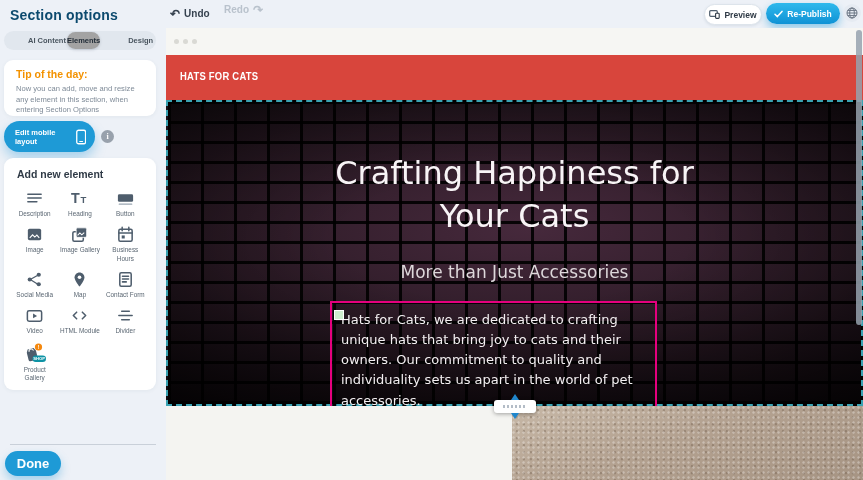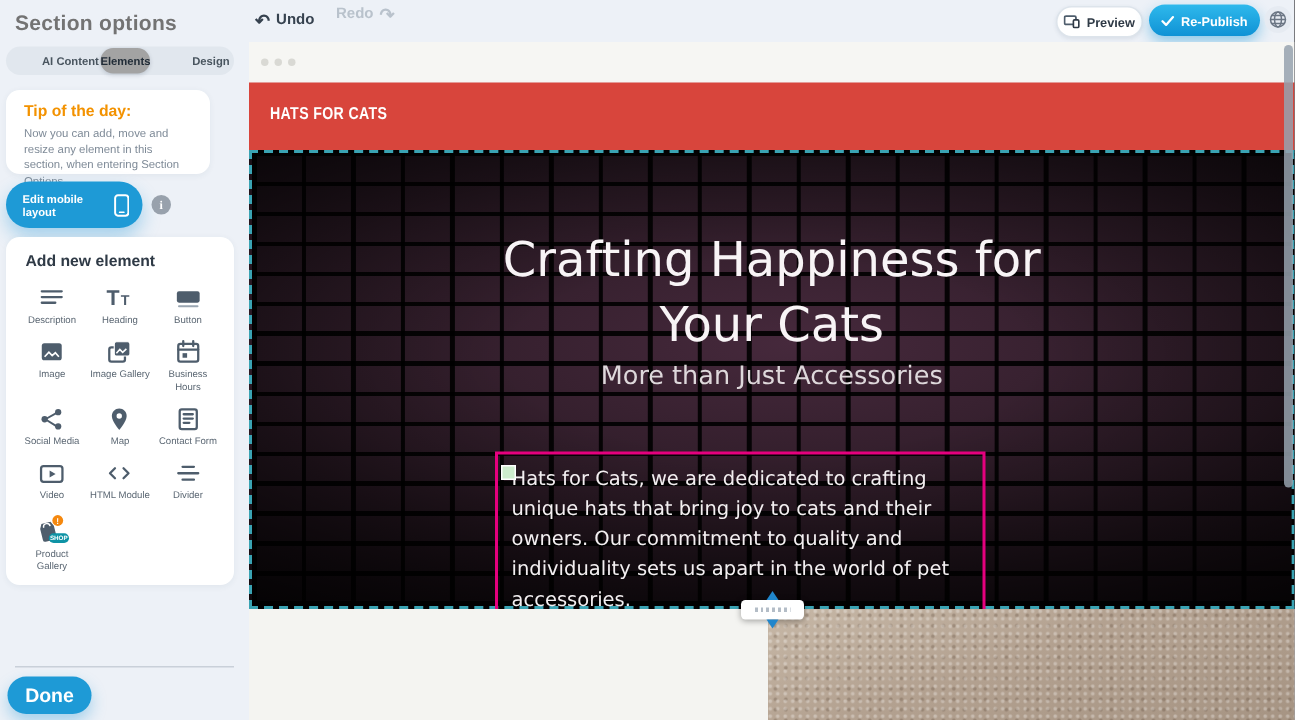--- a/index.html
+++ b/index.html
@@ -5,40 +5,40 @@
   html,body{margin:0;padding:0;}
   body{
     width:863px;height:480px;position:relative;overflow:hidden;
     background:#edf1f7;
     font-family:"Liberation Sans",sans-serif;
     -webkit-font-smoothing:antialiased;
   }
   .abs{position:absolute;}
 
   
-  .tb-title{left:10px;top:7px;font-size:14px;font-weight:700;color:#737373;letter-spacing:.2px;}
+  .tb-title{left:10px;top:7px;font-size:14px;font-weight:700;color:#0c4a6e;letter-spacing:.2px;}
   .tb-undo{left:170px;top:8px;display:flex;align-items:center;gap:4px;font-size:10px;font-weight:700;color:#36424f;cursor:pointer;}
   .tb-redo{left:224px;top:4px;display:flex;align-items:center;gap:4px;font-size:10px;font-weight:700;color:#b9c2cc;cursor:pointer;}
   .tb-undo .glyph,.tb-redo .glyph{font-size:12px;line-height:10px;}
   .btn-preview{left:704px;top:4px;width:56px;height:19px;background:#fff;border:1px solid #dde4eb;border-radius:11px;
     display:flex;align-items:center;justify-content:center;gap:4px;font-size:8.5px;font-weight:700;color:#2f3a46;
     box-shadow:0 1px 3px rgba(30,60,90,.10);cursor:pointer;}
   .btn-republish{left:766px;top:3px;width:74px;height:21px;border-radius:12px;
     background:linear-gradient(180deg,#2fb9ec,#0f92d5);
     display:flex;align-items:center;justify-content:center;gap:4px;font-size:8.5px;font-weight:700;color:#fff;
     box-shadow:0 4px 9px rgba(23,150,215,.45);cursor:pointer;}
   .btn-globe{left:843px;top:4px;width:18px;height:18px;border-radius:50%;background:#e6ebf2;
     display:flex;align-items:center;justify-content:center;cursor:pointer;}
 
   
   .tabbar{left:4px;top:31px;width:152px;height:19px;background:#e1e7ee;border-radius:12px;display:flex;align-items:center;padding:0;}
   .tab{flex:1;text-align:center;font-size:7.5px;font-weight:700;color:#49555f;line-height:19px;cursor:pointer;white-space:nowrap;margin-left:24px;}
   .tab.active{background:#a3a3a3;border-radius:10px;margin:1px;line-height:17px;box-shadow:0 1px 3px rgba(20,40,60,.18);color:#222d38;}
 
-  .tip-card{left:4px;top:60px;width:136px;height:56px;background:#fff;border-radius:9px;box-shadow:0 1px 4px rgba(40,60,90,.06);box-sizing:border-box;padding:8px 12px;}
+  .tip-card{left:4px;top:60px;width:152px;height:56px;background:#fff;border-radius:9px;box-shadow:0 1px 4px rgba(40,60,90,.06);box-sizing:border-box;padding:8px 12px;}
   .tip-title{font-size:10.5px;font-weight:700;color:#f39200;}
   .tip-body{margin-top:4px;font-size:7.6px;line-height:1.4;color:#7e8a97;}
 
   .btn-editmobile{left:4px;top:121px;width:91px;height:31px;border-radius:17px;background:#1e9ad6;
     display:flex;align-items:center;justify-content:space-between;padding:0 9px 0 11px;box-sizing:border-box;
     color:#fff;font-size:7.5px;font-weight:700;box-shadow:0 6px 12px rgba(30,150,214,.35);cursor:pointer;}
   .info-dot{left:101px;top:130px;width:13px;height:13px;border-radius:50%;background:#98a1ac;color:#fff;
     font-size:8px;font-weight:700;text-align:center;line-height:13px;font-family:"Liberation Serif",serif;cursor:pointer;}
 
   .add-card{left:4px;top:158px;width:152px;height:232px;background:#fff;border-radius:9px;box-shadow:0 1px 4px rgba(40,60,90,.06);box-sizing:border-box;padding:10px 8px 0 8px;}
@@ -71,21 +71,21 @@
     border:2px dashed #3aa3b3;
     background-color:#070406;
     background-image:
       repeating-linear-gradient(90deg, rgba(0,0,0,.9) 0 3px, transparent 3px 33px),
       repeating-linear-gradient(0deg, rgba(0,0,0,.9) 0 3px, transparent 3px 20px),
       radial-gradient(ellipse 120% 95% at 52% 42%, #46293c 0%, #2b1a25 40%, #0a0609 78%);
   }
   .hero-vignette{position:absolute;inset:0;background:radial-gradient(ellipse 100% 85% at 50% 45%, transparent 25%, rgba(0,0,0,.78) 92%);}
   .hero-h1{position:absolute;top:50px;left:0;right:0;margin:0 auto;max-width:430px;text-align:center;
     font-family:"DejaVu Sans",sans-serif;font-size:32px;line-height:1.33;font-weight:500;color:#f8f4f6;cursor:pointer;}
-  .hero-sub{position:absolute;top:139px;left:0;right:0;text-align:center;
+  .hero-sub{position:absolute;top:160px;left:0;right:0;text-align:center;
     font-family:"DejaVu Sans",sans-serif;font-size:17px;font-weight:500;color:#ded8db;cursor:pointer;}
   .para-box{position:absolute;left:162px;top:199px;width:327px;box-sizing:border-box;
     border:2px solid #e5007e;padding:7px 9px;cursor:pointer;}
   .para-text{font-family:"DejaVu Sans",sans-serif;font-size:13px;line-height:1.55;color:#f3eff1;}
   .para-handle{position:absolute;left:2px;top:7px;width:10px;height:10px;background:#cdeccd;border:1px solid #fff;box-sizing:border-box;cursor:grab;}
 
   .resize-pill{position:absolute;left:50%;transform:translateX(-50%);bottom:-9px;width:42px;height:13px;
     background:#fff;border-radius:3px;box-shadow:0 1px 4px rgba(0,0,0,.35);z-index:5;cursor:ns-resize;
     display:flex;align-items:center;justify-content:center;}
   .grip{width:24px;height:3px;

